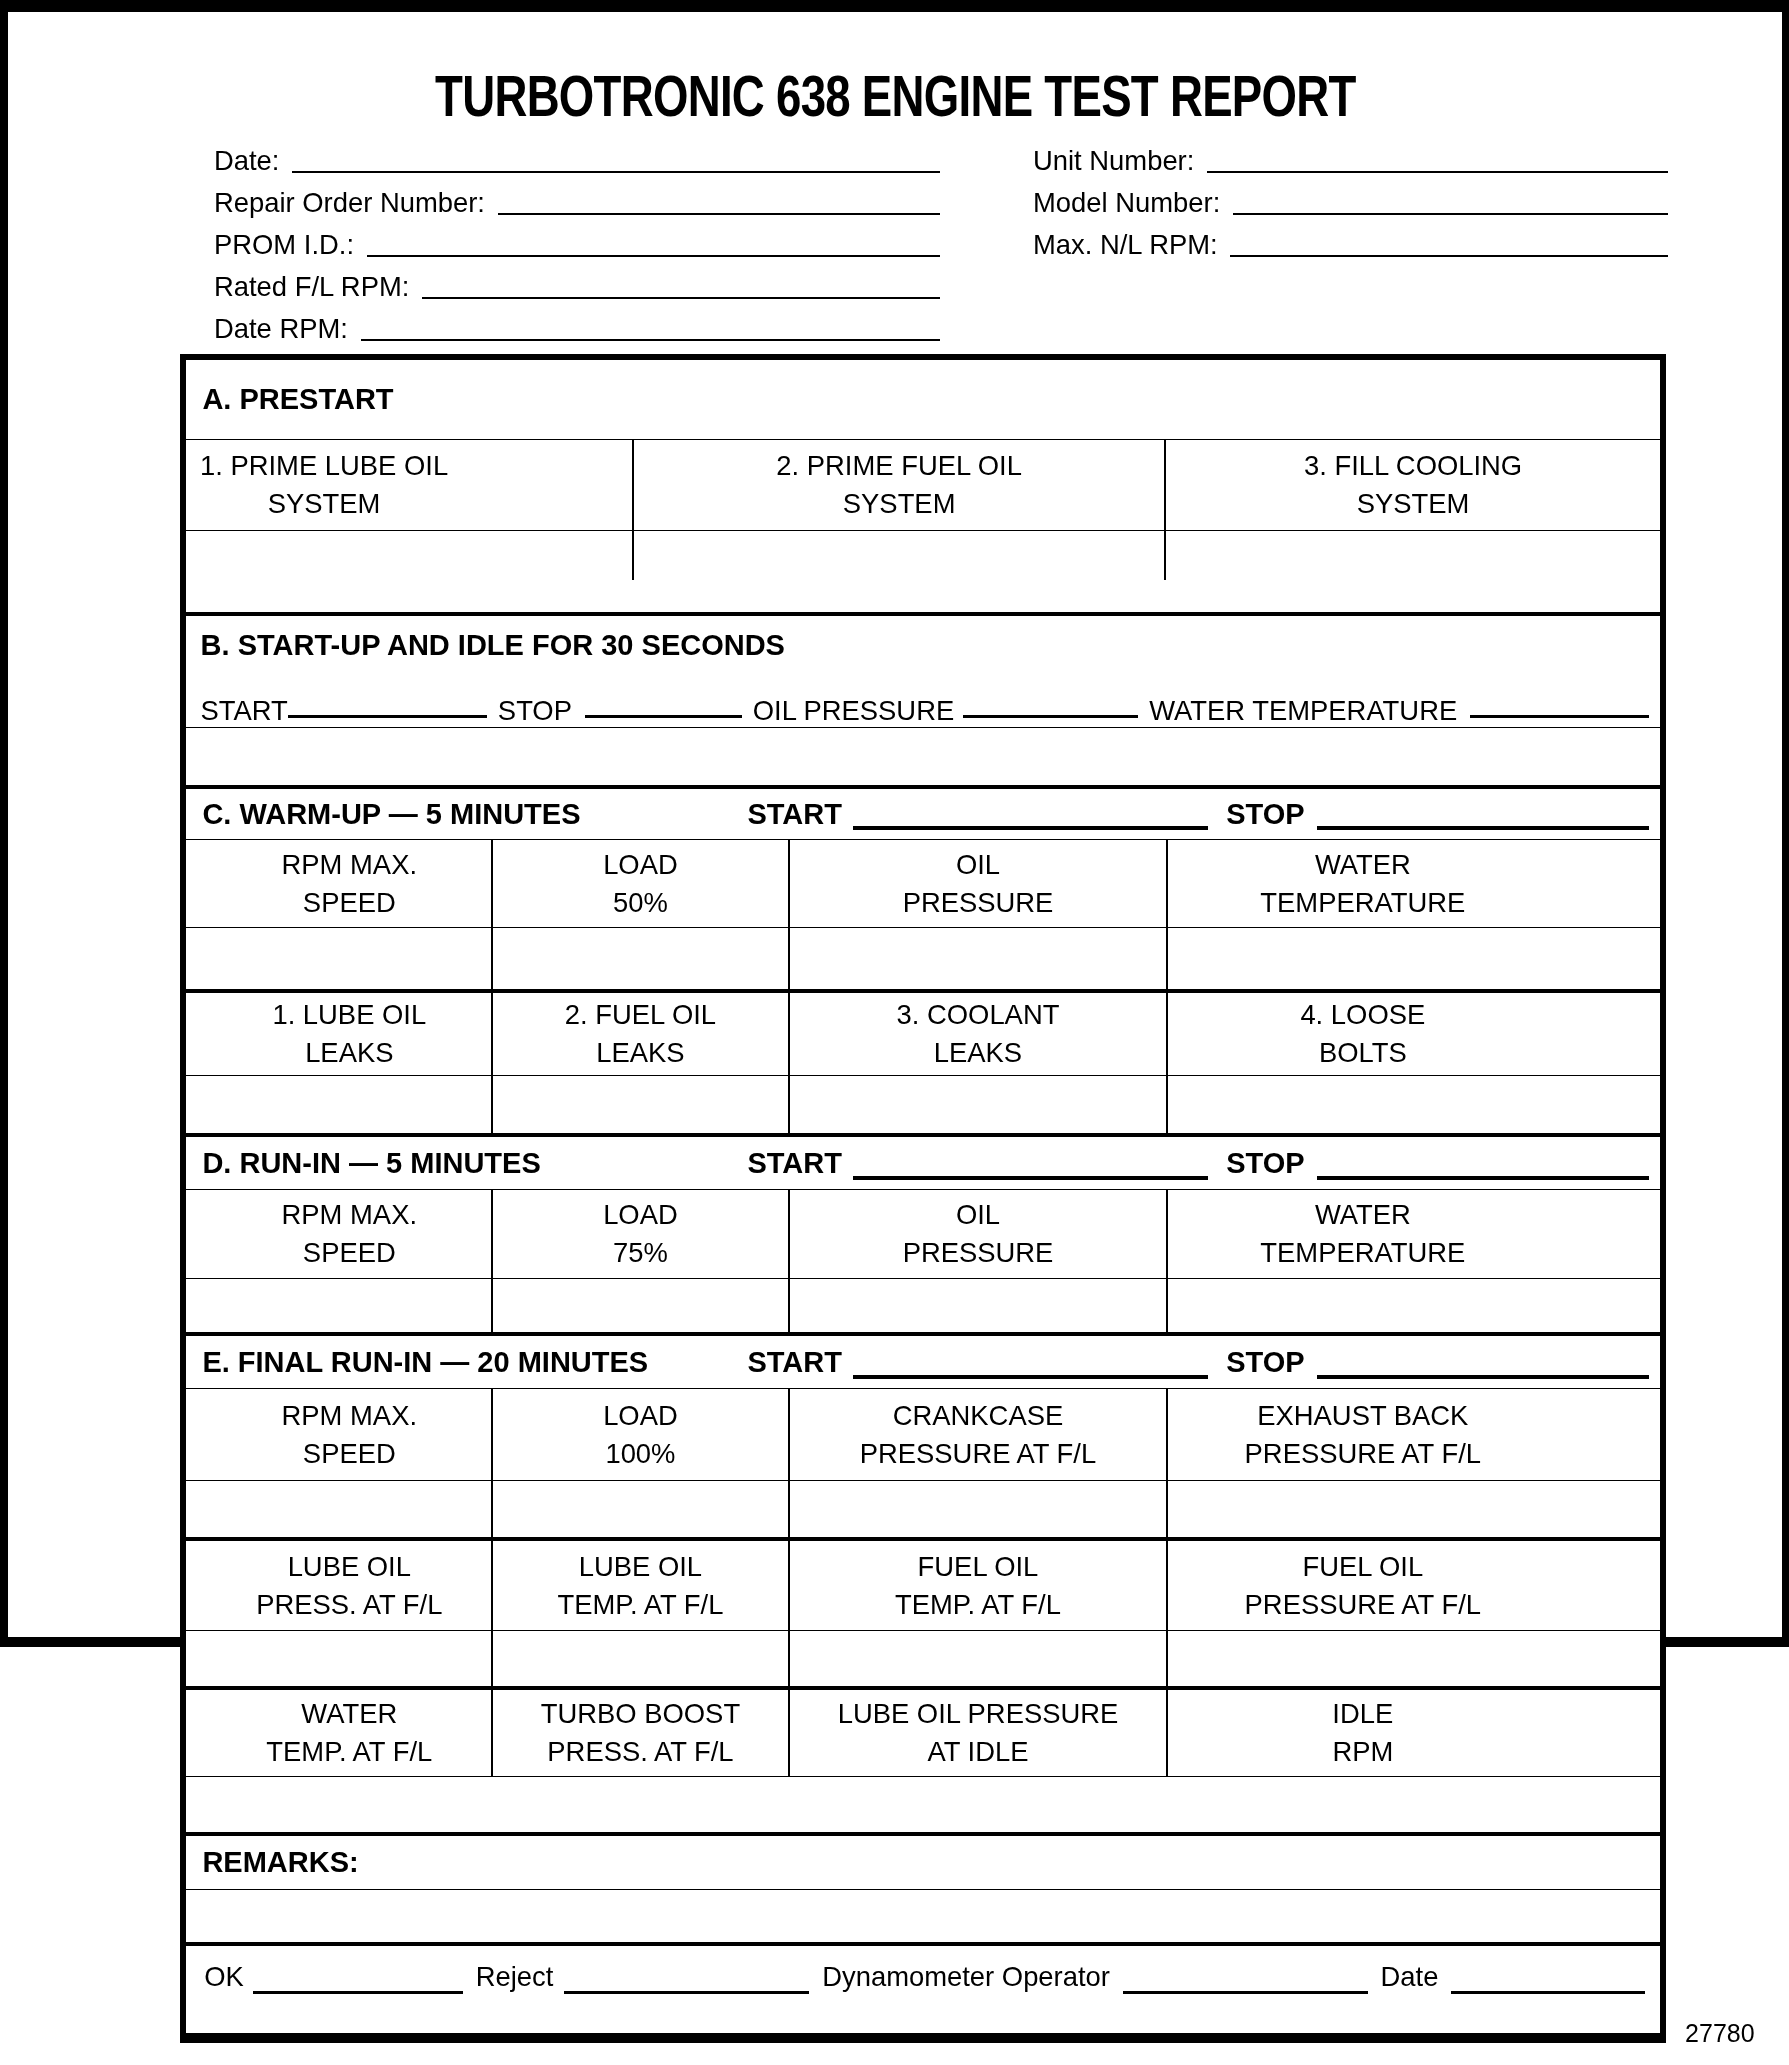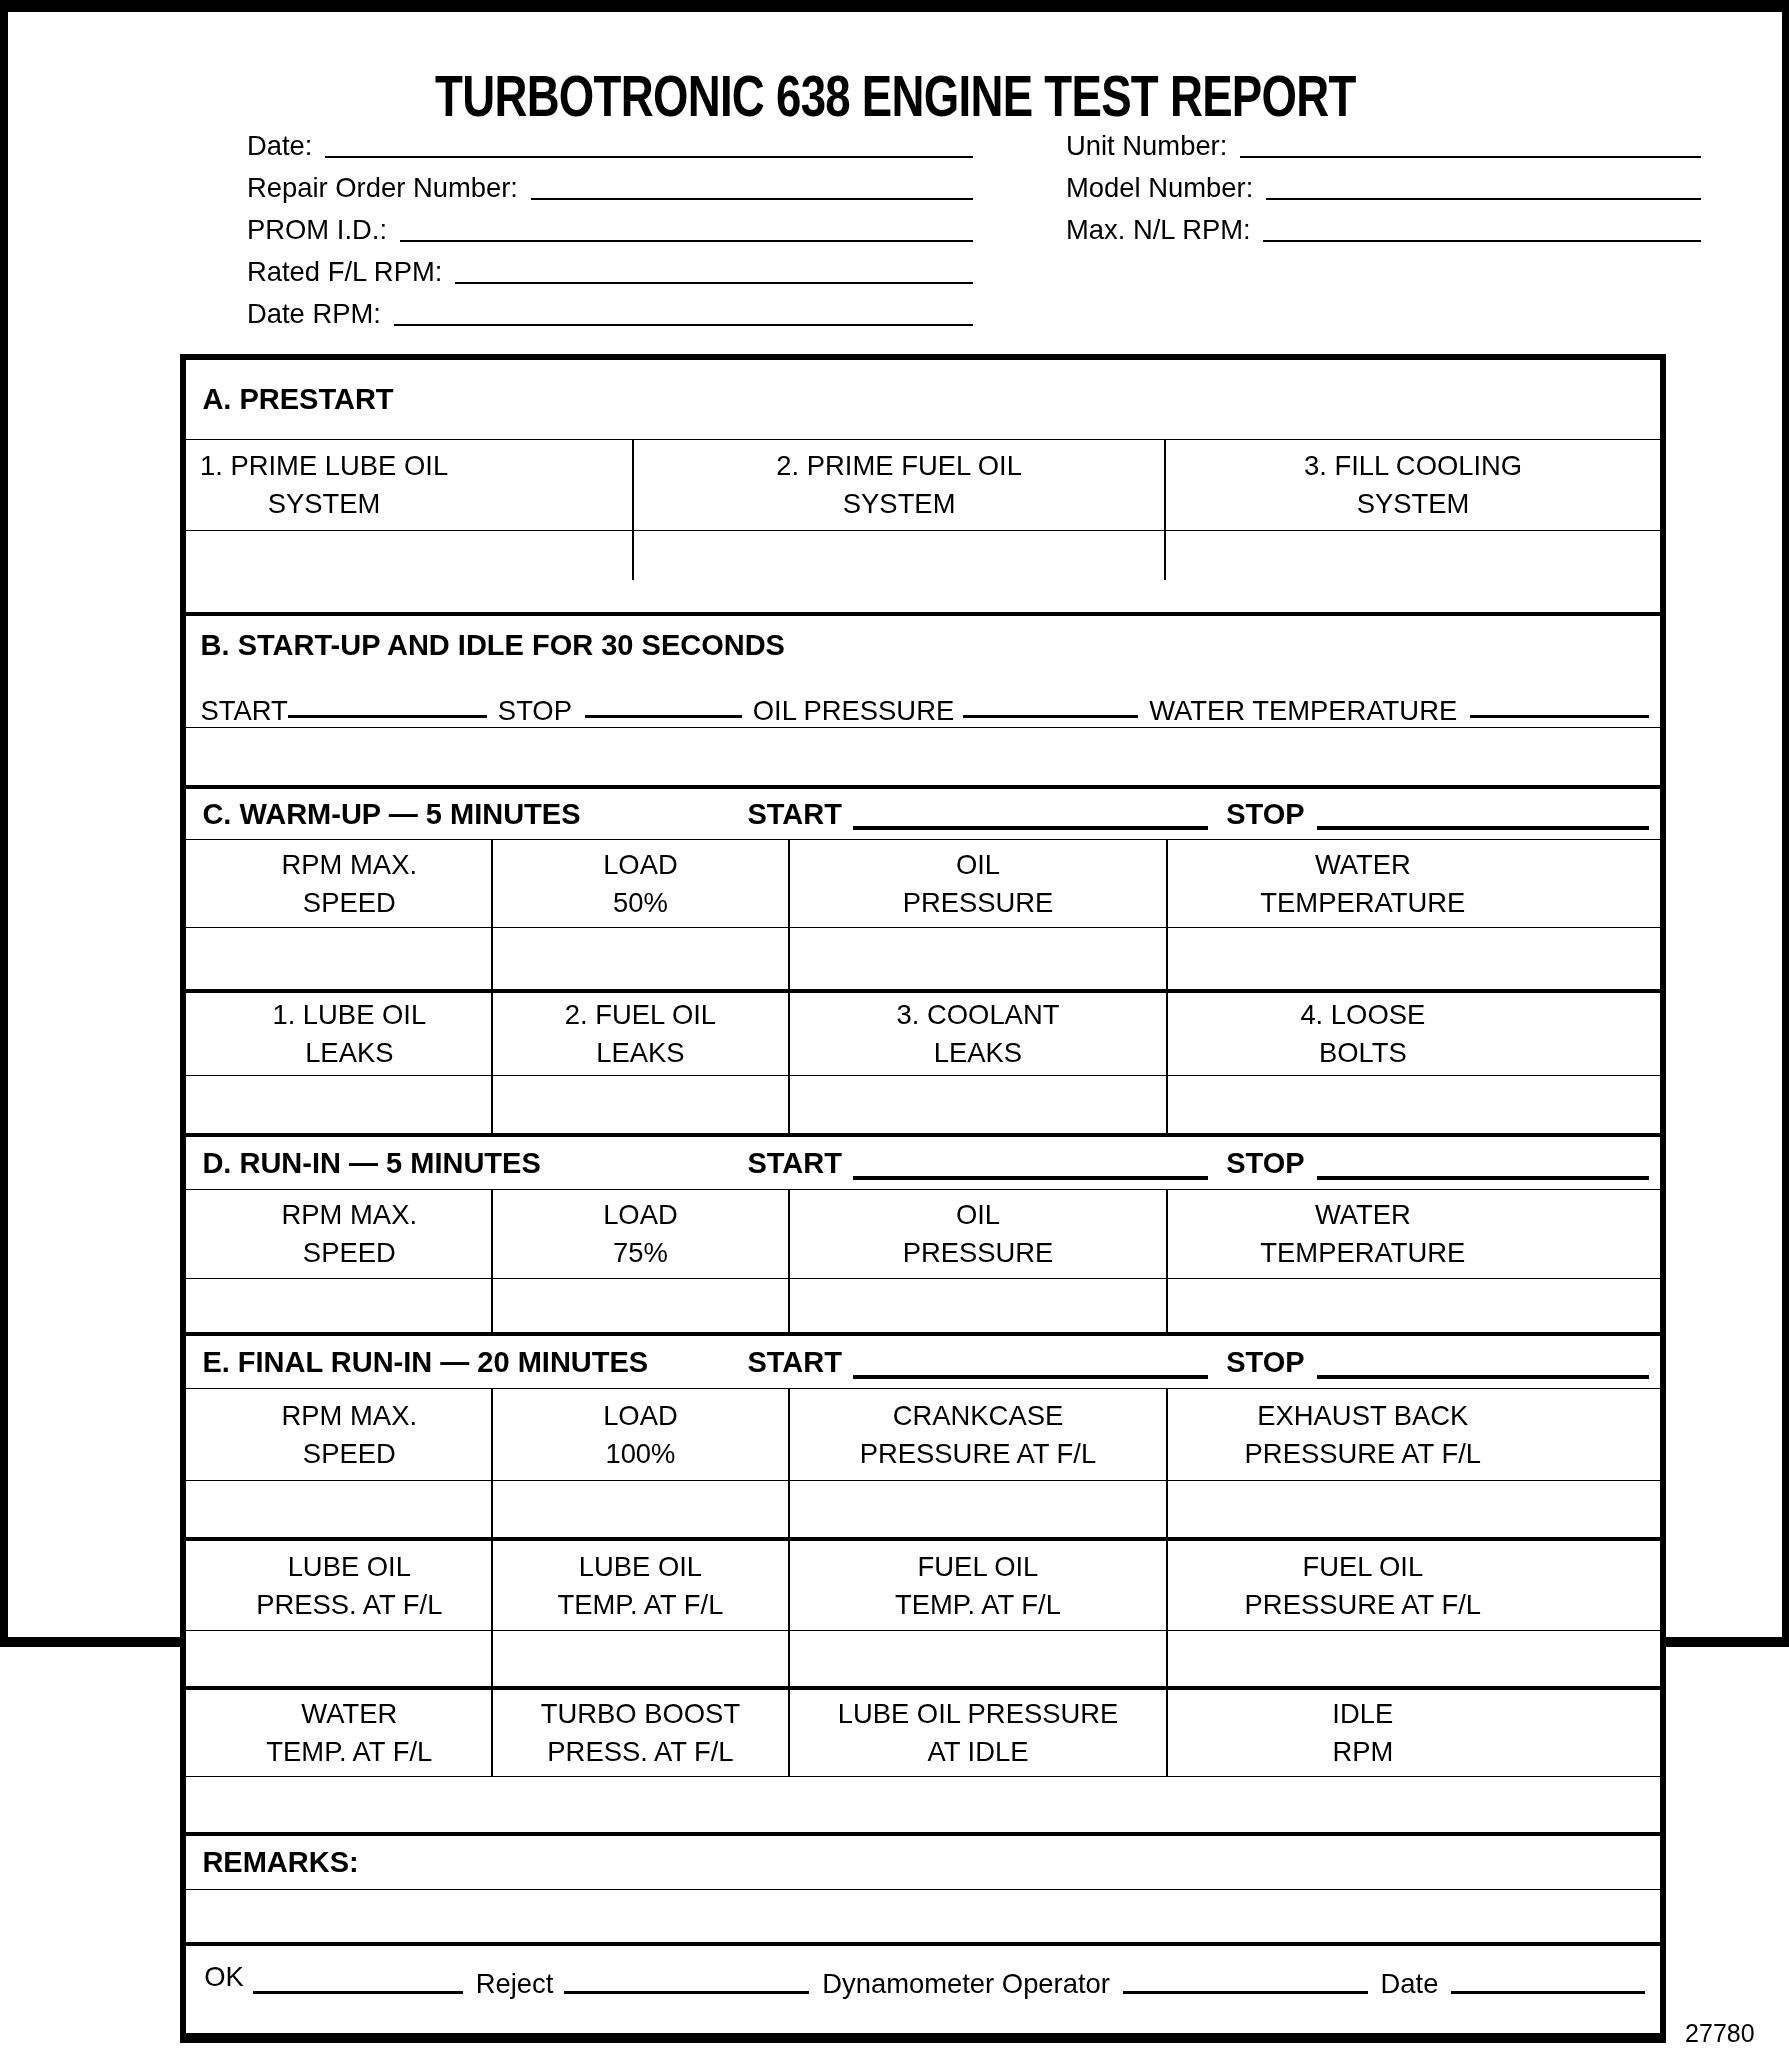--- a/index.html
+++ b/index.html
@@ -4,21 +4,21 @@
 <style>
   html,body{margin:0;padding:0;background:#fff;}
   body{width:1790px;height:2065px;position:relative;font-family:"Liberation Sans",sans-serif;color:#000;}
   .page{position:absolute;left:0;top:0;width:1790px;height:1647px;box-sizing:border-box;
         border:8.2px solid #000;border-top-width:12px;border-bottom-width:10px;background:#fff;}
   
   .title{position:absolute;top:51px;left:0;right:0;text-align:center;font-weight:bold;
          font-size:57px;white-space:nowrap;}
   .title .squeeze{display:inline-block;transform:scaleX(0.80);transform-origin:center;letter-spacing:-0.9px;}
   
-  .hfcol{position:absolute;top:111px;margin-left:33px;}
+  .hfcol{position:absolute;top:126px;}
   .hfcol.left{left:206px;width:726px;}
   .hfcol.right{left:1025px;width:635px;}
   .hfrow{display:flex;align-items:flex-end;height:42px;font-size:27.4px;}
   .hfrow .lbl{white-space:nowrap;padding-bottom:2.7px;}
   .hfrow .ln{flex:1;border-bottom:2.7px solid #000;margin-left:12.8px;margin-bottom:7.3px;height:0;}
   
   .table{position:absolute;left:172px;top:342px;width:1486px;box-sizing:border-box;
          border:6.4px solid #000;border-bottom-width:10px;display:flex;flex-direction:column;background:#fff;}
   .row{display:flex;box-sizing:border-box;width:100%;}
   .bt2{border-top:1.8px solid #000;}
@@ -50,21 +50,21 @@
   .bsp{margin-left:11px;}
   
   .remrow{display:flex;align-items:center;padding-left:16.4px;font-weight:bold;font-size:29px;box-sizing:border-box;}
   
   .okrow{display:flex;align-items:flex-start;box-sizing:border-box;padding:12.8px 9.1px 0 18.3px;
          font-size:27.4px;white-space:nowrap;text-align:center;}
   .okrow span{line-height:35px;}
   .ful{border-bottom:3.7px solid #000;height:35px;box-sizing:border-box;}
   .ful1{width:210px;margin-left:9.1px;} .ful2{width:245px;margin-left:11px;}
   .ful3{width:245px;margin-left:12.8px;} .ful4{flex:1;margin-left:12.8px;margin-right:5.5px;}
-  .sp1{margin-left:12.8px;margin-top:7px;} 
+  .sp1{margin-left:12.8px;} 
   
   .formnum{position:absolute;top:2007px;right:27.4px;font-size:25px;}
 </style>
 </head>
 <body>
 
 <div class="page">
 
   <div class="title">
     <span class="squeeze">TURBOTRONIC 638 ENGINE TEST REPORT</span>

